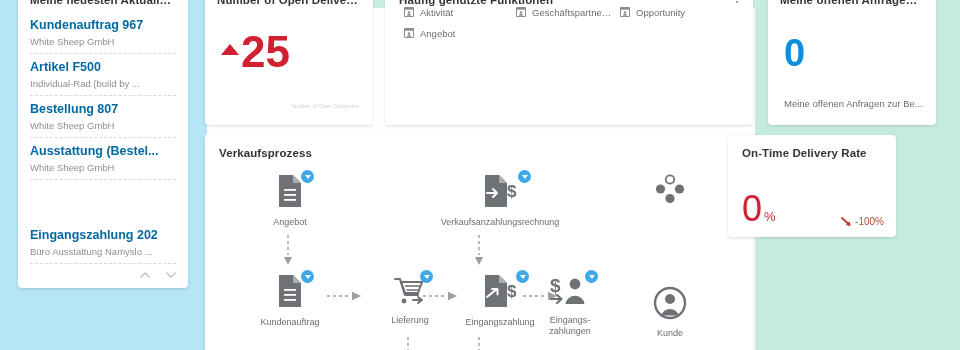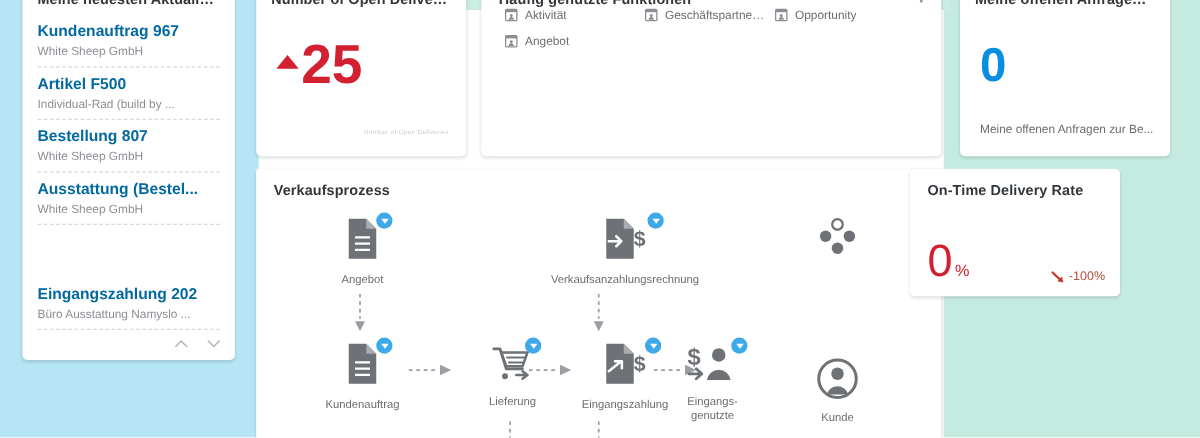--- a/index.html
+++ b/index.html
@@ -376,21 +376,21 @@
       <span class="glyph">
         <svg width="40" height="34" viewBox="0 0 40 34">
           <text x="0" y="19" font-size="19" font-weight="bold" fill="#6e7276" font-family="'Liberation Sans',sans-serif">$</text>
           <path d="M1 26 h10 M7 22 l4.5 4 -4.5 4" fill="none" stroke="#6e7276" stroke-width="2.2" stroke-linecap="round" stroke-linejoin="round"></path>
           <circle cx="25" cy="11" r="5.4" fill="#6e7276"></circle>
           <path d="M15.5 31 a9.6 9.6 0 0 1 19 0 z" fill="#6e7276"></path>
         </svg>
         <span class="badge" style="right:-8px"></span>
       </span>
       <div class="lbl">Eingangs-
-genutzte</div>
+zahlungen</div>
     </div>
 
     <div class="node" style="left:410px;top:117px">
       <span class="glyph">
         <svg width="34" height="34" viewBox="0 0 34 34">
           <circle cx="17" cy="17" r="15" fill="none" stroke="#6e7276" stroke-width="2.4"></circle>
           <circle cx="17" cy="13" r="5" fill="#6e7276"></circle>
           <path d="M8.5 29.5 a8.8 8.8 0 0 1 17 0 z" fill="#6e7276"></path>
         </svg>
       </span>

